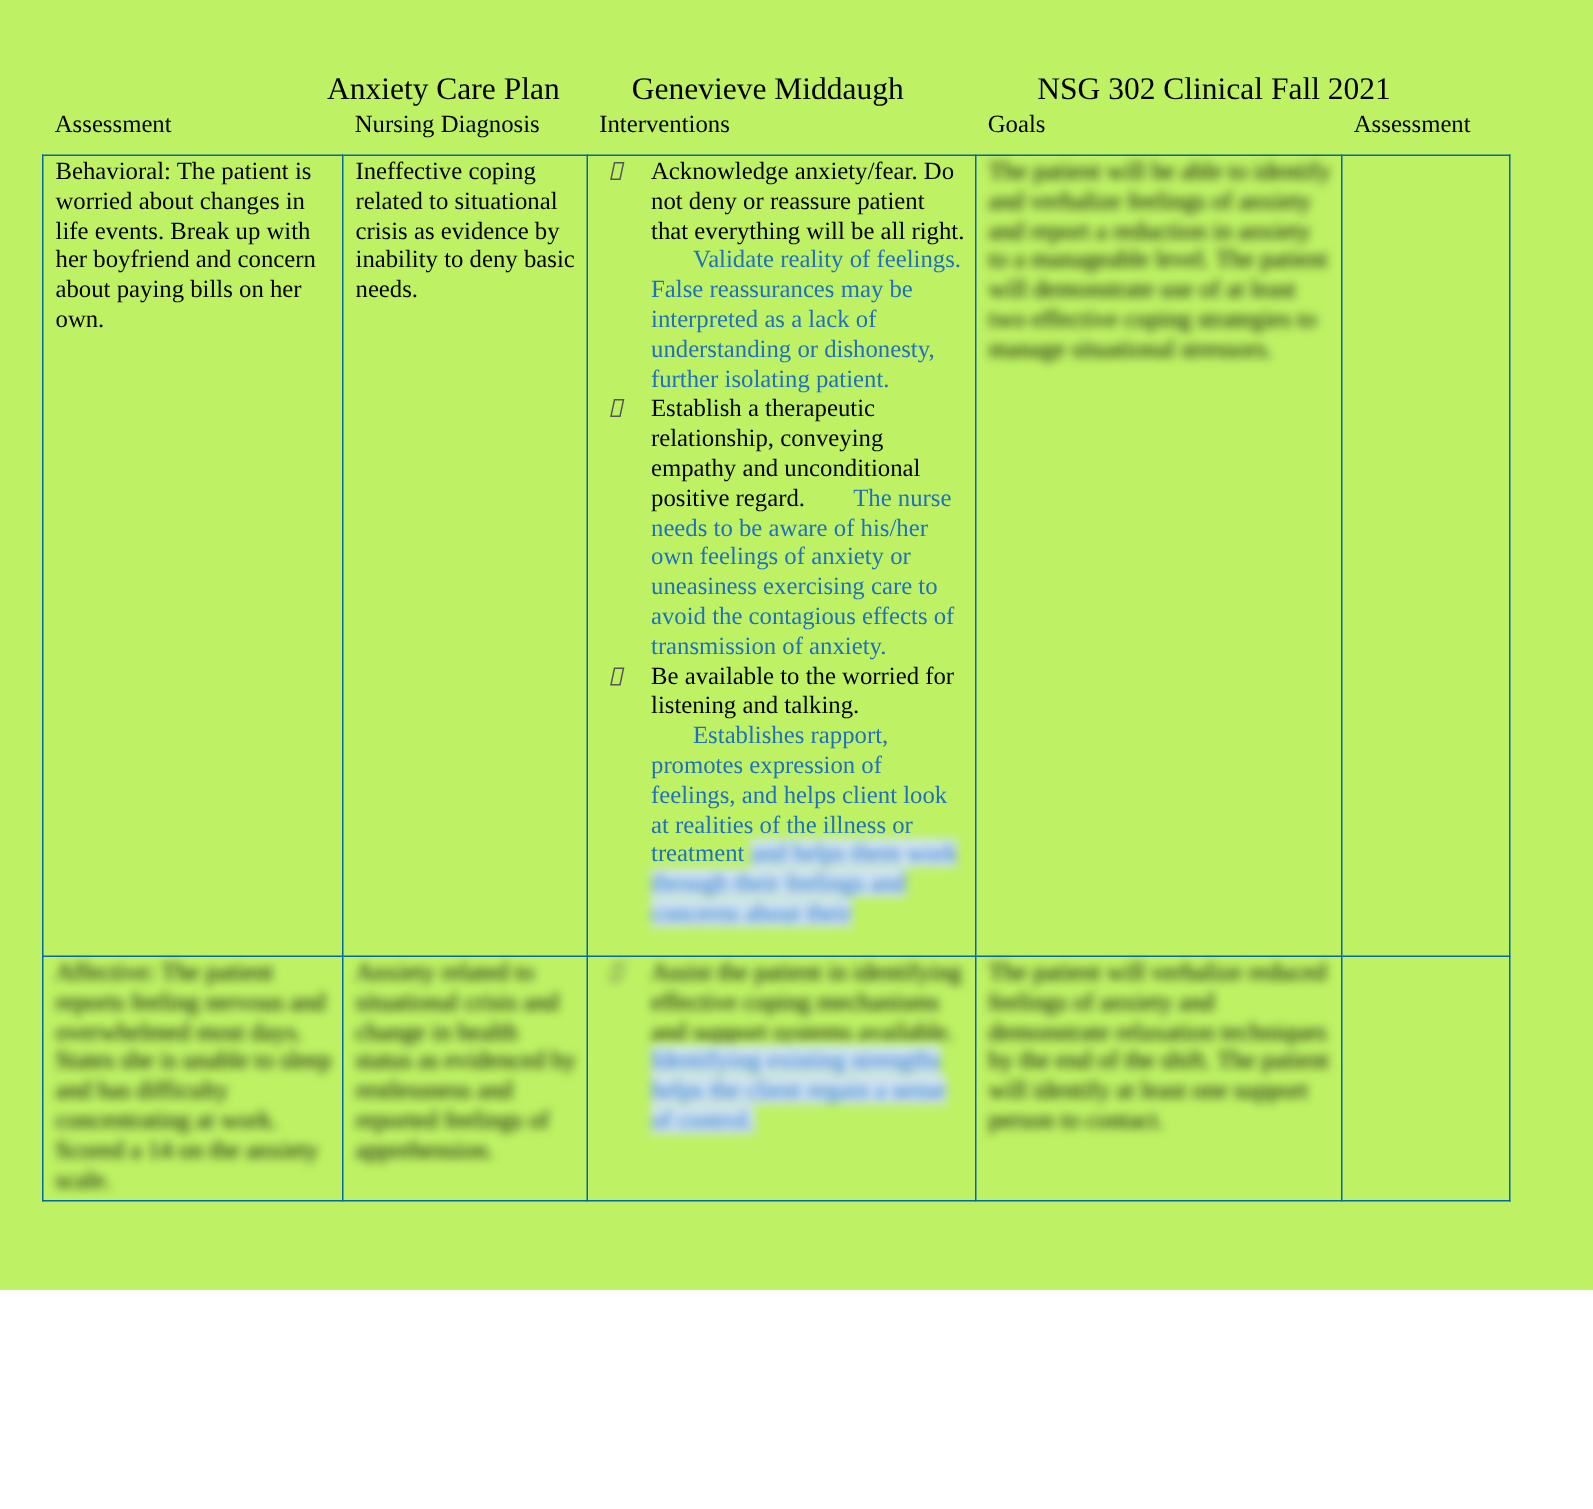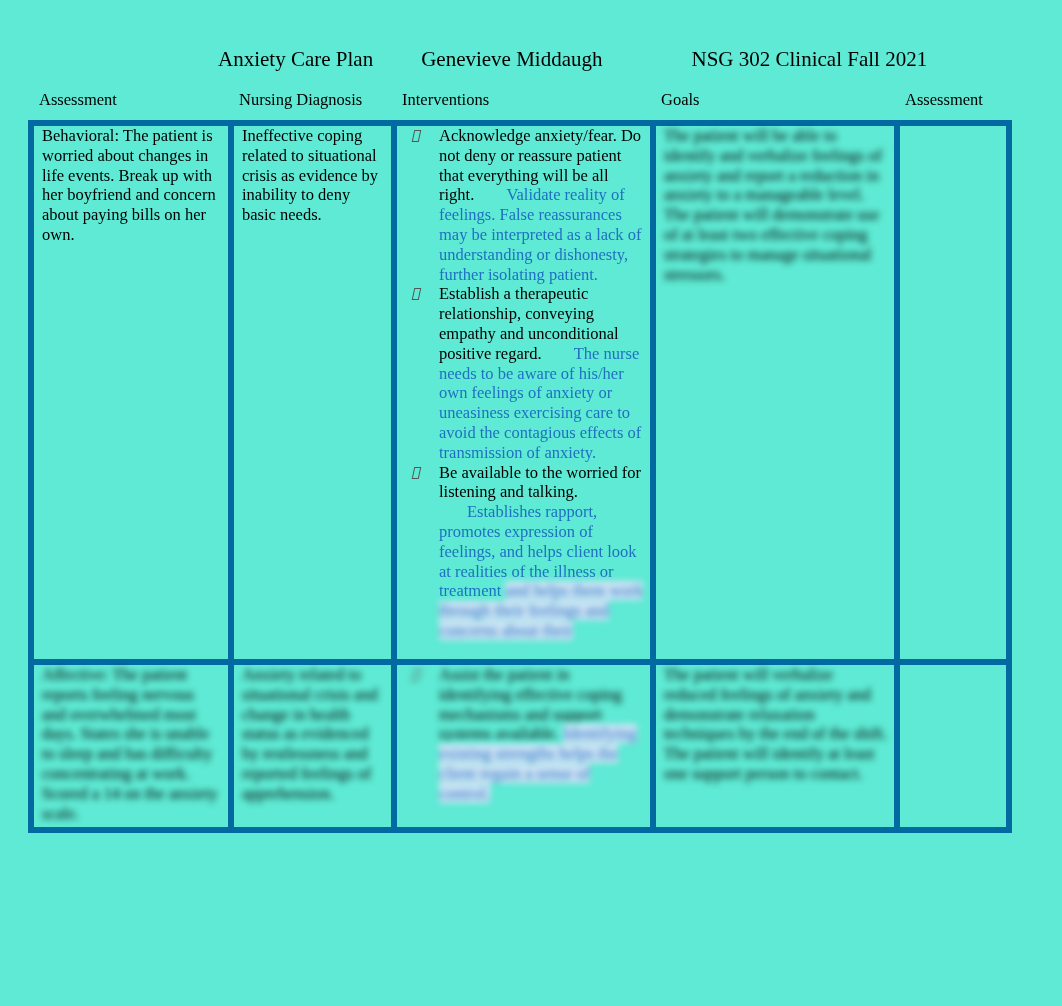--- a/index.html
+++ b/index.html
@@ -11,22 +11,22 @@
     width: 1062px;
     height: 1006px;
     font-family: "Liberation Serif", "DejaVu Serif", serif;
     color: #000000;
     overflow: hidden;
   }
 
   .page {
     position: relative;
     width: 1062px;
-    height: 1006px;
-    background: #5eead4;
+    height: 860px;
+    background: #bef264;
   }
 
   
   .doc-header {
     position: absolute;
     left: 0;
     top: 44px;
     width: 1062px;
     height: 32px;
     display: flex;
@@ -38,28 +38,28 @@
     white-space: nowrap;
   }
   .hdr-title   { margin-left: 218px; }
   .hdr-author  { margin-left: 48px; }
   .hdr-course  { margin-left: 89px; }
 
   
   .care-table {
     position: absolute;
     left: 28px;
-    top: 86px;
+    top: 69px;
     width: 978px;
     border-collapse: collapse;
     table-layout: fixed;
   }
   .care-table td {
     vertical-align: top;
-    border: 6px solid #0369a1;
+    border: 1px solid #0369a1;
     padding: 0 6px 4px 8px;
     font-size: 16.5px;
     line-height: 19.8px;
   }
   .col-assessment   { width: 200px; }
   .col-diagnosis    { width: 163px; }
   .col-interventions{ width: 259px; }
   .col-goals        { width: 244px; }
   .col-evaluation   { width: 112px; }
 

